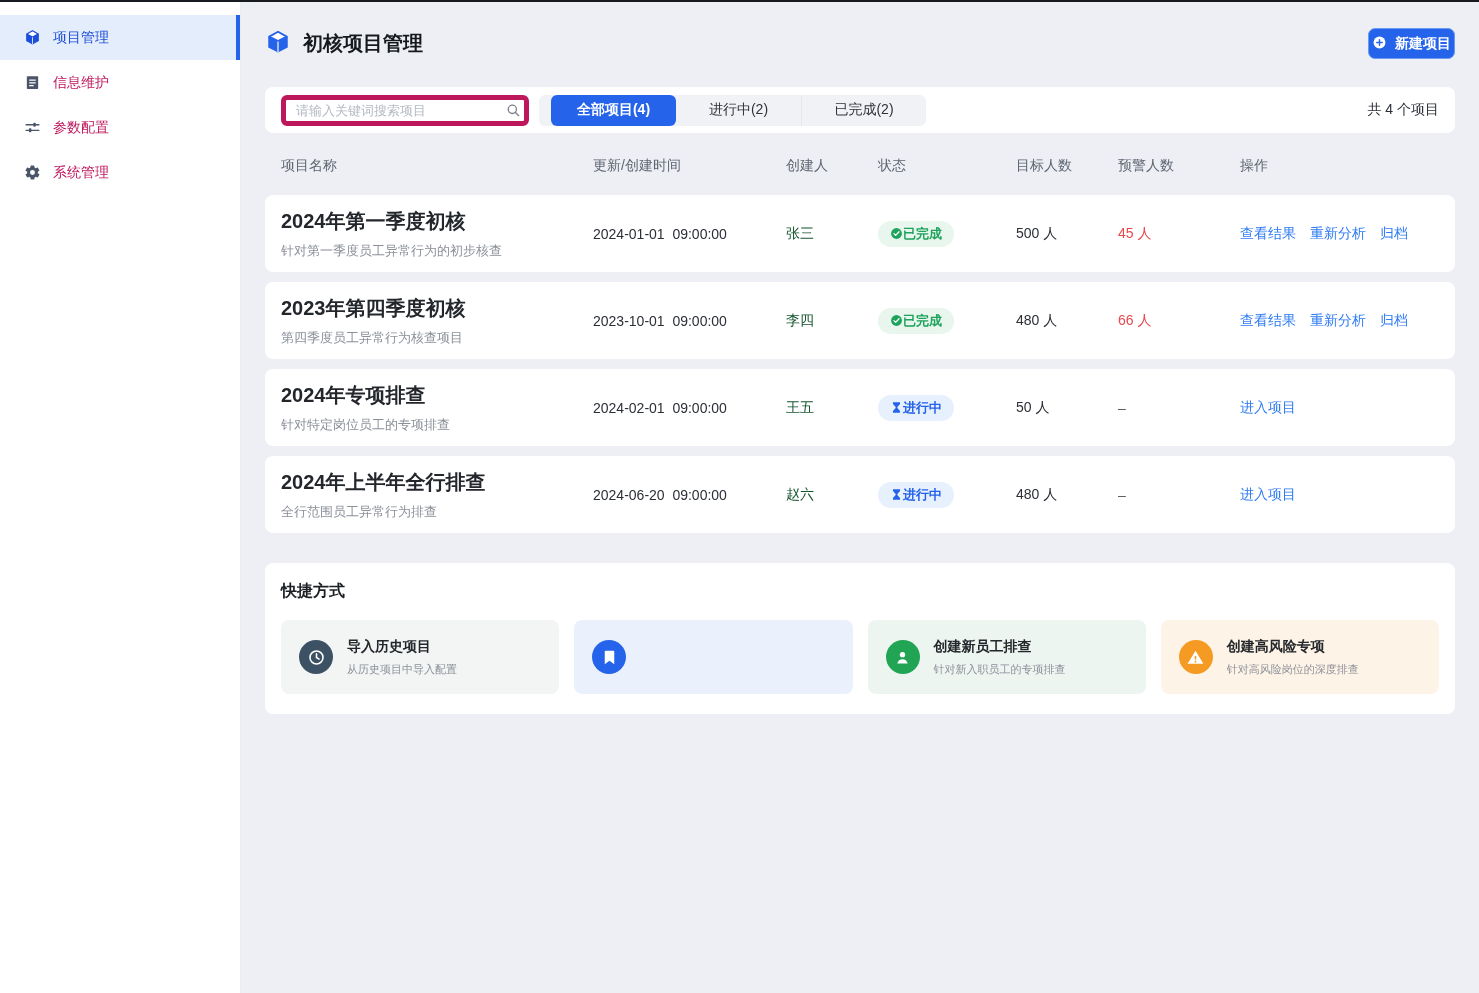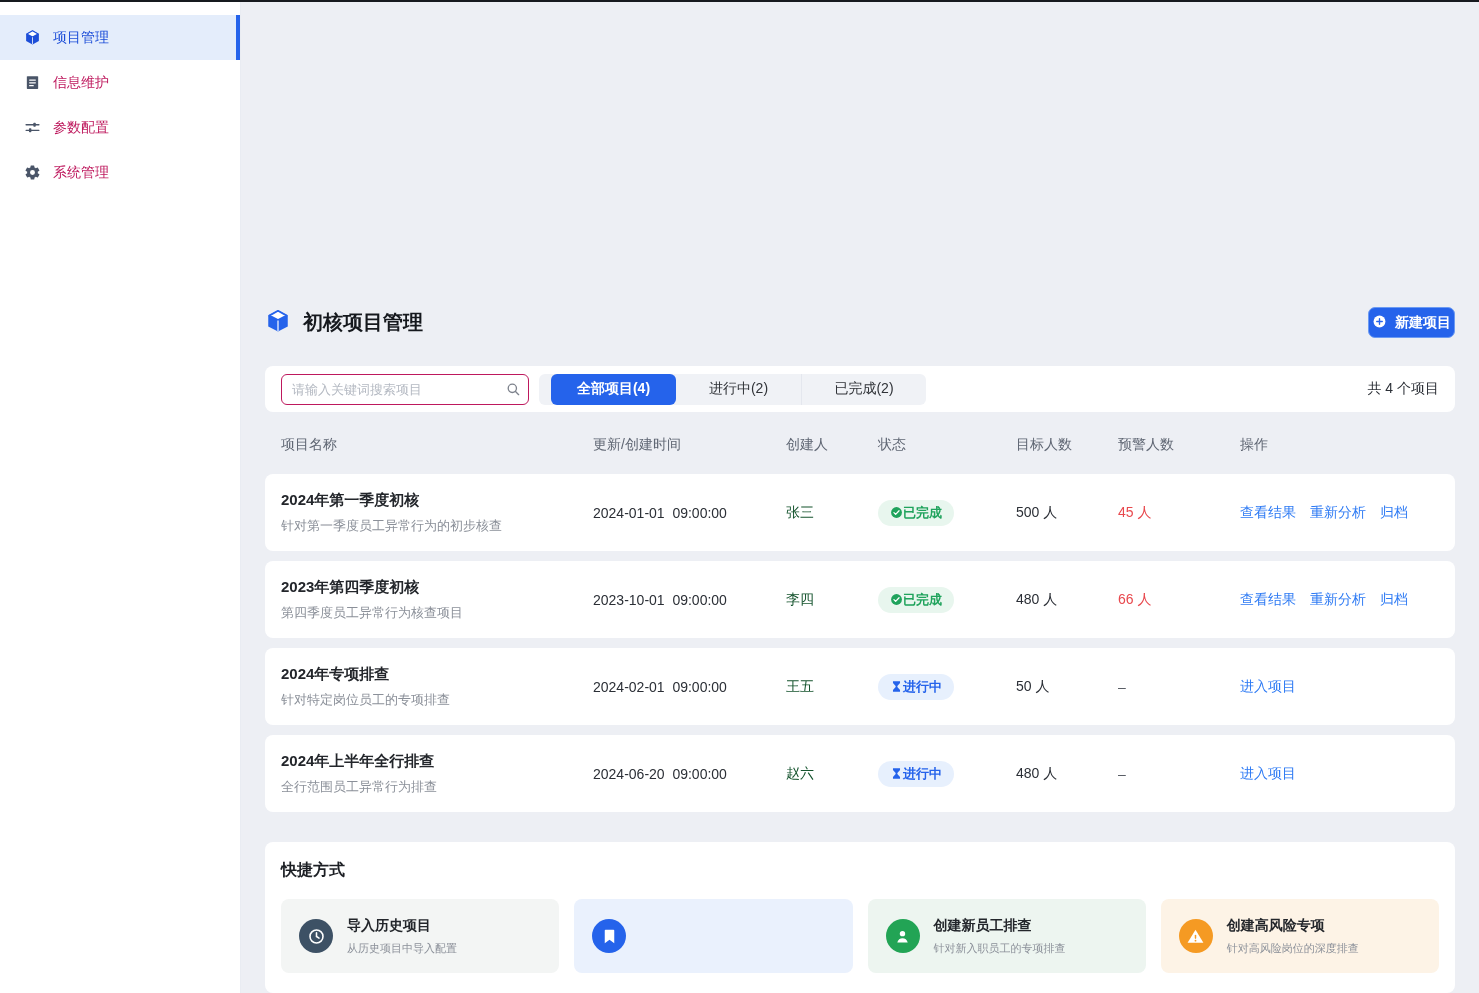--- a/index.html
+++ b/index.html
@@ -19,21 +19,21 @@
   }
   *{margin:0;padding:0;box-sizing:border-box;}
   html,body{width:1479px;height:993px;overflow:hidden;}
   body{
     font-family:"Liberation Sans","DejaVu Sans",sans-serif;
     background:var(--bg);
     color:var(--text-main);
     font-size:14px;
   }
   .top-line{position:fixed;top:0;left:0;width:100%;height:2px;background:#171a1f;z-index:10;}
-  .app{display:flex;width:100%;height:100%;align-items:flex-end;}
+  .app{display:flex;width:100%;height:100%;}
 
   
   .sidebar{
     width:241px;min-width:241px;height:100%;
     background:#ffffff;border-right:1px solid #e9ecf2;
     padding-top:15px;
   }
   .side-item{
     height:45px;display:flex;align-items:center;gap:12px;
     padding-left:24px;cursor:pointer;color:#be185d;
@@ -62,21 +62,21 @@
   }
   .btn-primary svg{width:15px;height:15px;}
 
   
   .toolbar-card{
     background:#fff;border-radius:8px;height:46px;
     display:flex;align-items:center;padding:0 16px;gap:10px;
   }
   .search-box{position:relative;width:248px;}
   .search-box input{
-    width:100%;height:31px;border:1px solid #be185d;border-radius:6px;
+    width:100%;height:31px;border:5px solid #be185d;border-radius:6px;
     padding:0 30px 0 10px;font-size:13px;color:#333;outline:none;
     font-family:inherit;background:#fff;
   }
   .search-box input::placeholder{color:#b4b9c2;}
   .search-box .icn{
     position:absolute;right:8px;top:7px;width:16px;height:16px;color:#7d828c;
   }
   .search-box svg{width:16px;height:16px;}
   .tabs{display:flex;background:#f0f2f6;border-radius:6px;overflow:hidden;height:31px;}
   .tab{
@@ -94,21 +94,21 @@
   .grid-cols{
     display:grid;
     grid-template-columns:312px 193px 92px 138px 102px 122px 1fr;
     align-items:center;
   }
   .table-head{padding:24px 16px 20px;color:var(--text-head);font-size:14px;}
   .t-row{
     background:#fff;border-radius:8px;height:77px;margin-bottom:10px;
     padding:0 16px;
   }
-  .cell-name .nm{font-size:15px;font-weight:bold;color:#23262b;margin-bottom:7px;}
+  .cell-name .nm{font-size:20px;font-weight:bold;color:#23262b;margin-bottom:7px;}
   .cell-name .ds{font-size:13px;color:var(--text-secondary);}
   .cell-time{white-space:pre;color:#2b2f36;}
   .cell-creator{color:#14532d;}
   .badge{
     display:inline-flex;align-items:center;gap:0;
     height:26px;padding:0 12px;border-radius:13px;font-size:13px;font-weight:bold;
   }
   .badge svg{width:13px;height:13px;}
   .badge.completed{background:var(--success-bg);color:var(--success);}
   .badge.in-progress{background:var(--progress-bg);color:var(--primary);}

